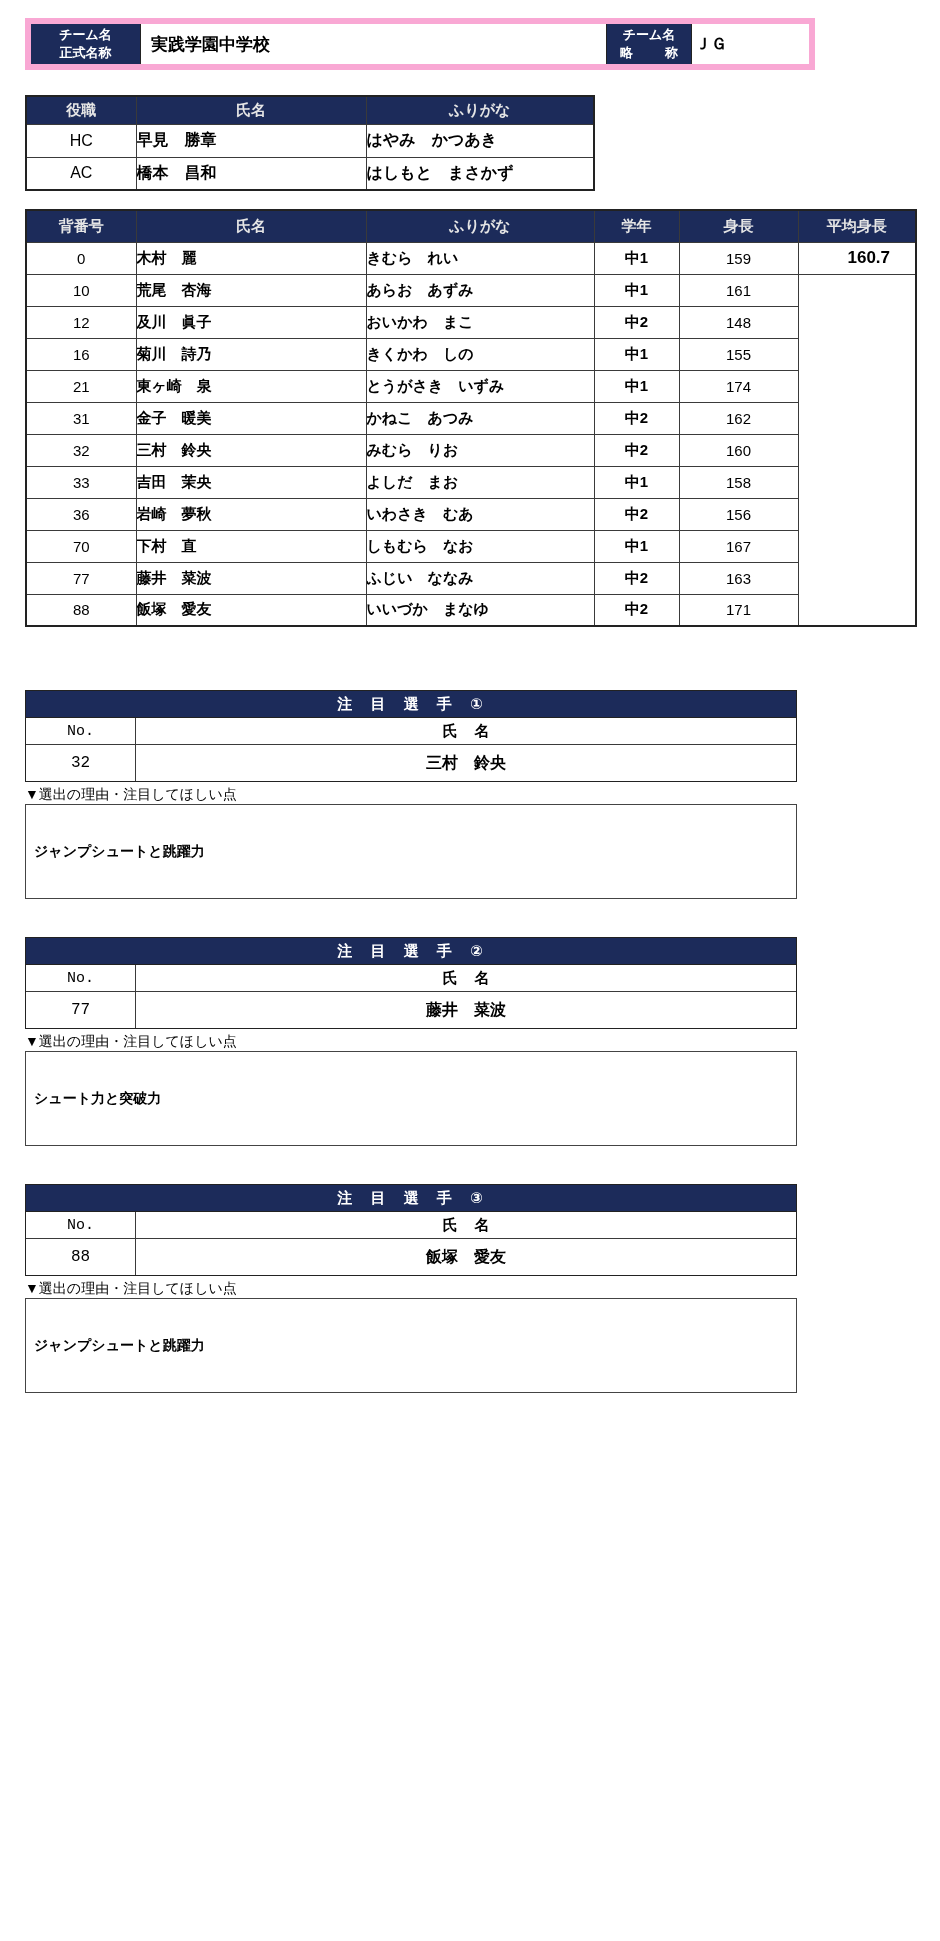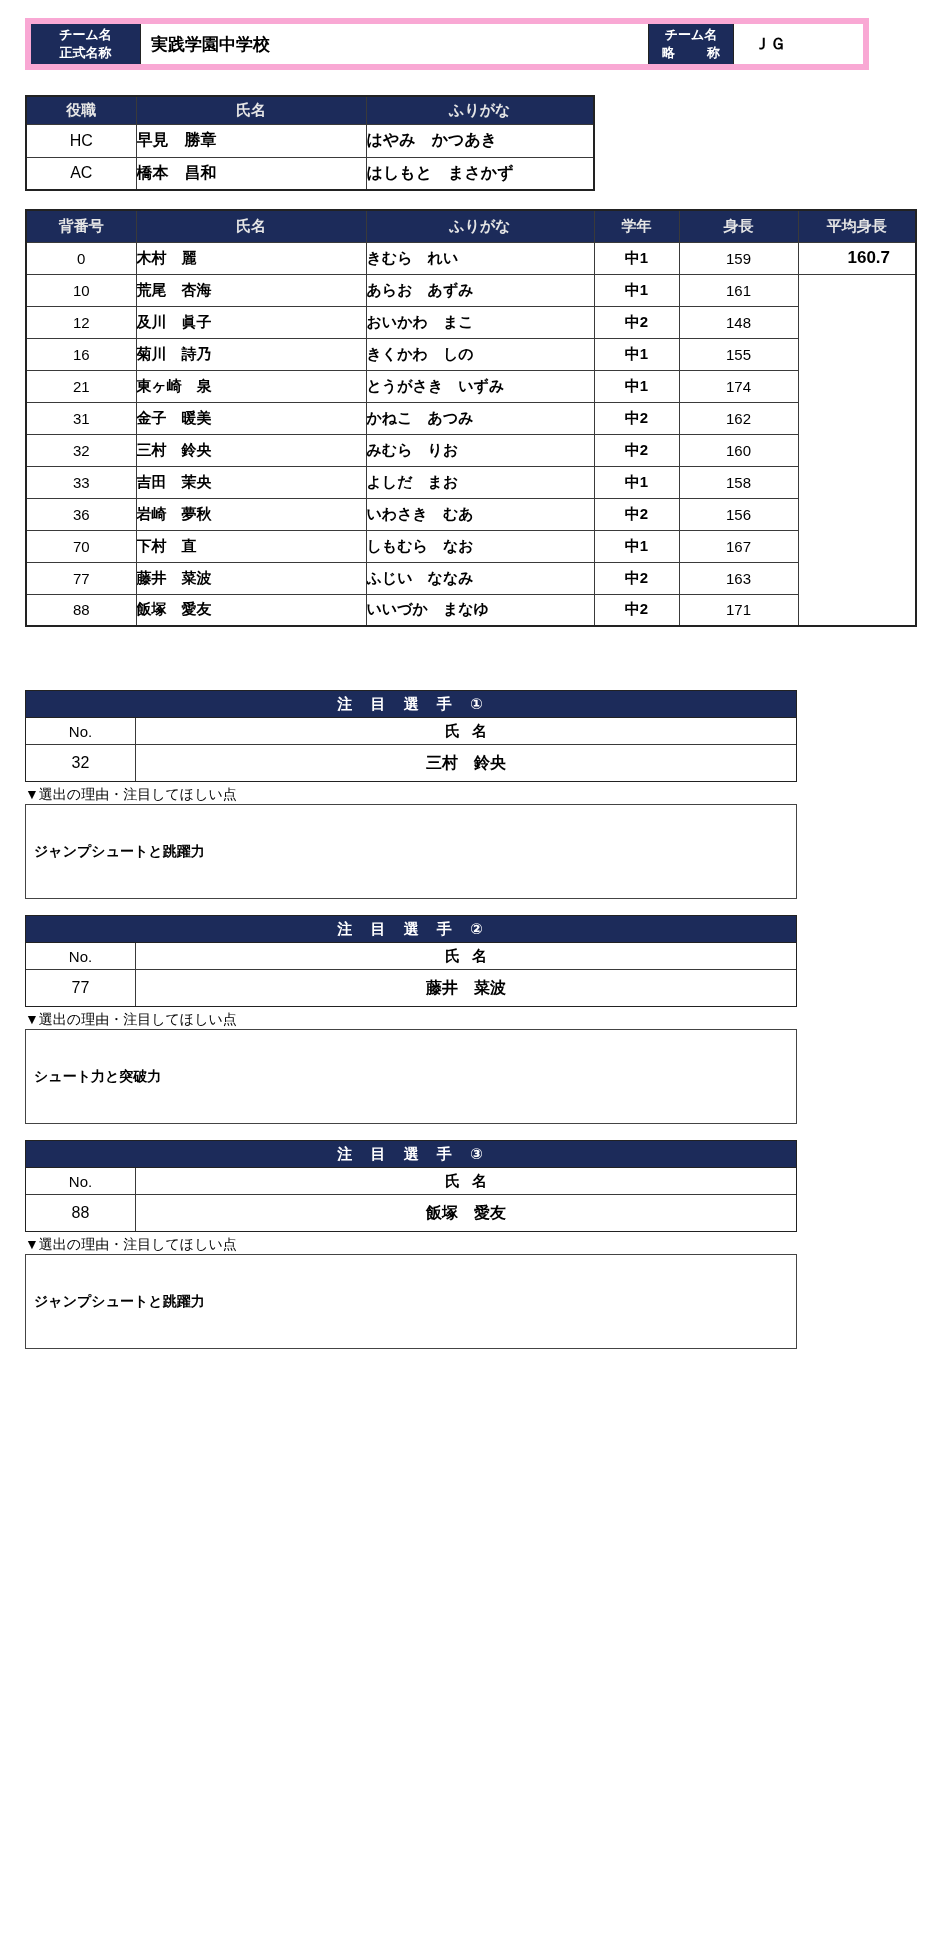--- a/index.html
+++ b/index.html
@@ -10,27 +10,27 @@
   
   .topbox{
     position:absolute;left:25px;top:18px;height:52px;display:flex;
     border:6px solid #f9a8d4;box-sizing:border-box;background:#fff;
   }
   .topbox .cell{box-sizing:border-box;display:flex;align-items:center;}
   .tn-label{
     width:110px;background:#1c2b5a;color:#fff;flex-direction:column;justify-content:center;
     font-size:13px;font-weight:bold;line-height:1.35;border-right:1px solid #222;
   }
-  .tn-value{width:508px;padding-left:10px;font-size:17px;font-weight:bold;border-right:1px solid #222;}
+  .tn-value{width:466px;padding-left:10px;font-size:17px;font-weight:bold;border-right:1px solid #222;}
   .ab-label{
     width:85px;background:#1c2b5a;color:#fff;flex-direction:column;justify-content:center;
     font-size:13px;font-weight:bold;line-height:1.35;border-right:1px solid #222;
   }
   .ab-label .jline{display:block;width:58px;text-align:justify;text-align-last:justify;}
-  .ab-value{width:129px;padding-left:20px;font-size:16px;font-weight:bold;}
+  .ab-value{width:117px;padding-left:3px;font-size:16px;font-weight:bold;}
   
   table.tbl{border-collapse:collapse;table-layout:fixed;}
   table.tbl td,table.tbl th{
     box-sizing:border-box;border:1px solid #3a3a3a;padding:0 0;overflow:hidden;white-space:nowrap;
   }
   table.tbl th{
     background:#1c2b5a;color:#e5e5e5;font-size:15px;font-weight:bold;text-align:center;
   }
   table.staff{position:absolute;left:25px;top:95px;width:568px;border:2px solid #222;}
   table.staff th{height:28px;}
@@ -52,27 +52,27 @@
   td.role-cell{text-align:center;font-size:15px;}
   
   table.player td.avg-cell{border:none;background:transparent;padding-left:24px;}
   table.player tbody tr:first-child td.avg-cell{
     border:1px solid #3a3a3a;font-weight:bold;font-size:17px;text-align:center;
   }
   
   table.player{border:2px solid #222;}
   
   #featured-wrap{position:absolute;left:25px;top:690px;width:772px;}
-  .fsec{margin-bottom:16px;}
+  .fsec{margin-bottom:38px;}
   .fbar{
     height:28px;background:#1c2b5a;color:#fff;display:flex;align-items:center;justify-content:center;
     font-size:15px;font-weight:bold;word-spacing:10px;letter-spacing:2px;
     border:1px solid #222;box-sizing:border-box;
   }
-  .ftable{display:flex;flex-direction:column;border:1.5px solid #222;border-top:none;box-sizing:border-box;}
+  .ftable{display:flex;flex-direction:column;border:1.5px solid #222;border-top:none;box-sizing:border-box;font-family:Liberation Mono, monospace;}
   .frow{display:flex;}
   .fno-col{width:110px;box-sizing:border-box;border-right:1px solid #3a3a3a;
     display:flex;align-items:center;justify-content:center;}
   .fname-col{flex:1;display:flex;align-items:center;justify-content:center;}
   .frow-head{height:26px;border-bottom:1px solid #3a3a3a;font-size:15px;}
   .frow-head .fname-col{font-weight:bold;word-spacing:8px;}
   .frow-val{height:36px;font-size:16px;}
   .frow-val .fname-col{font-weight:bold;}
   .flabel{margin-top:3px;height:19px;font-size:14px;font-weight:normal;line-height:19px;}
   .fbox{

